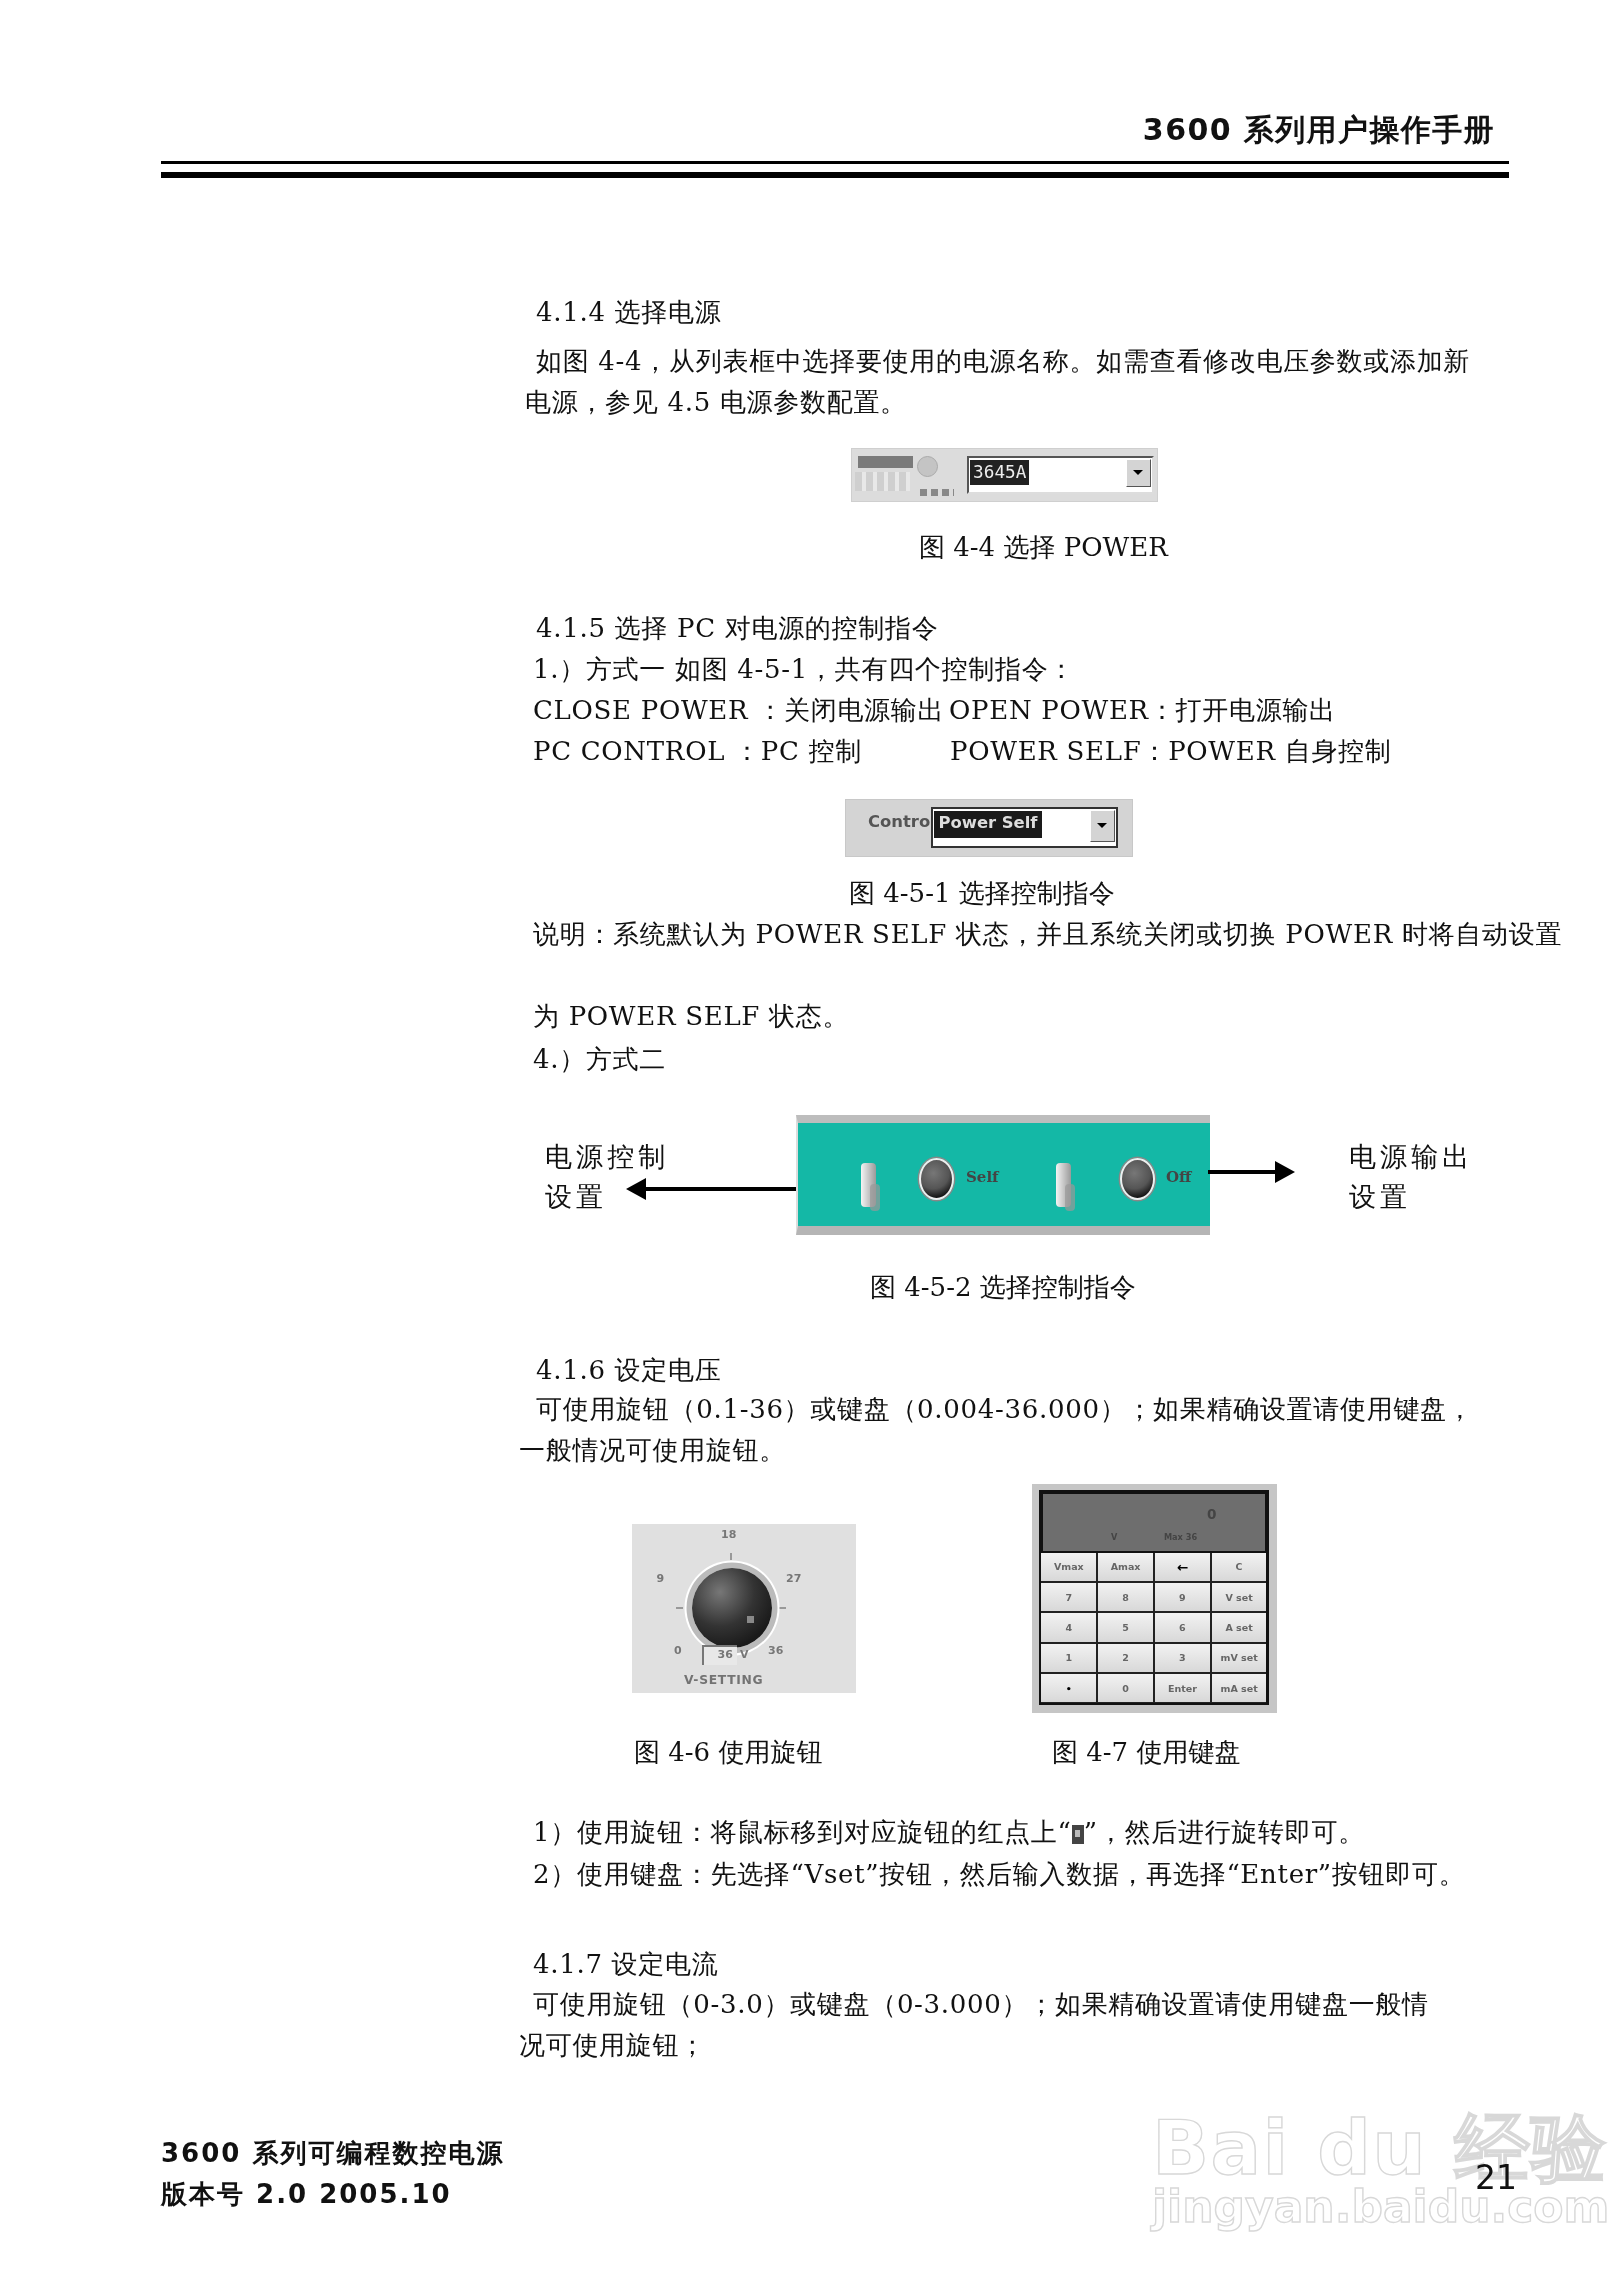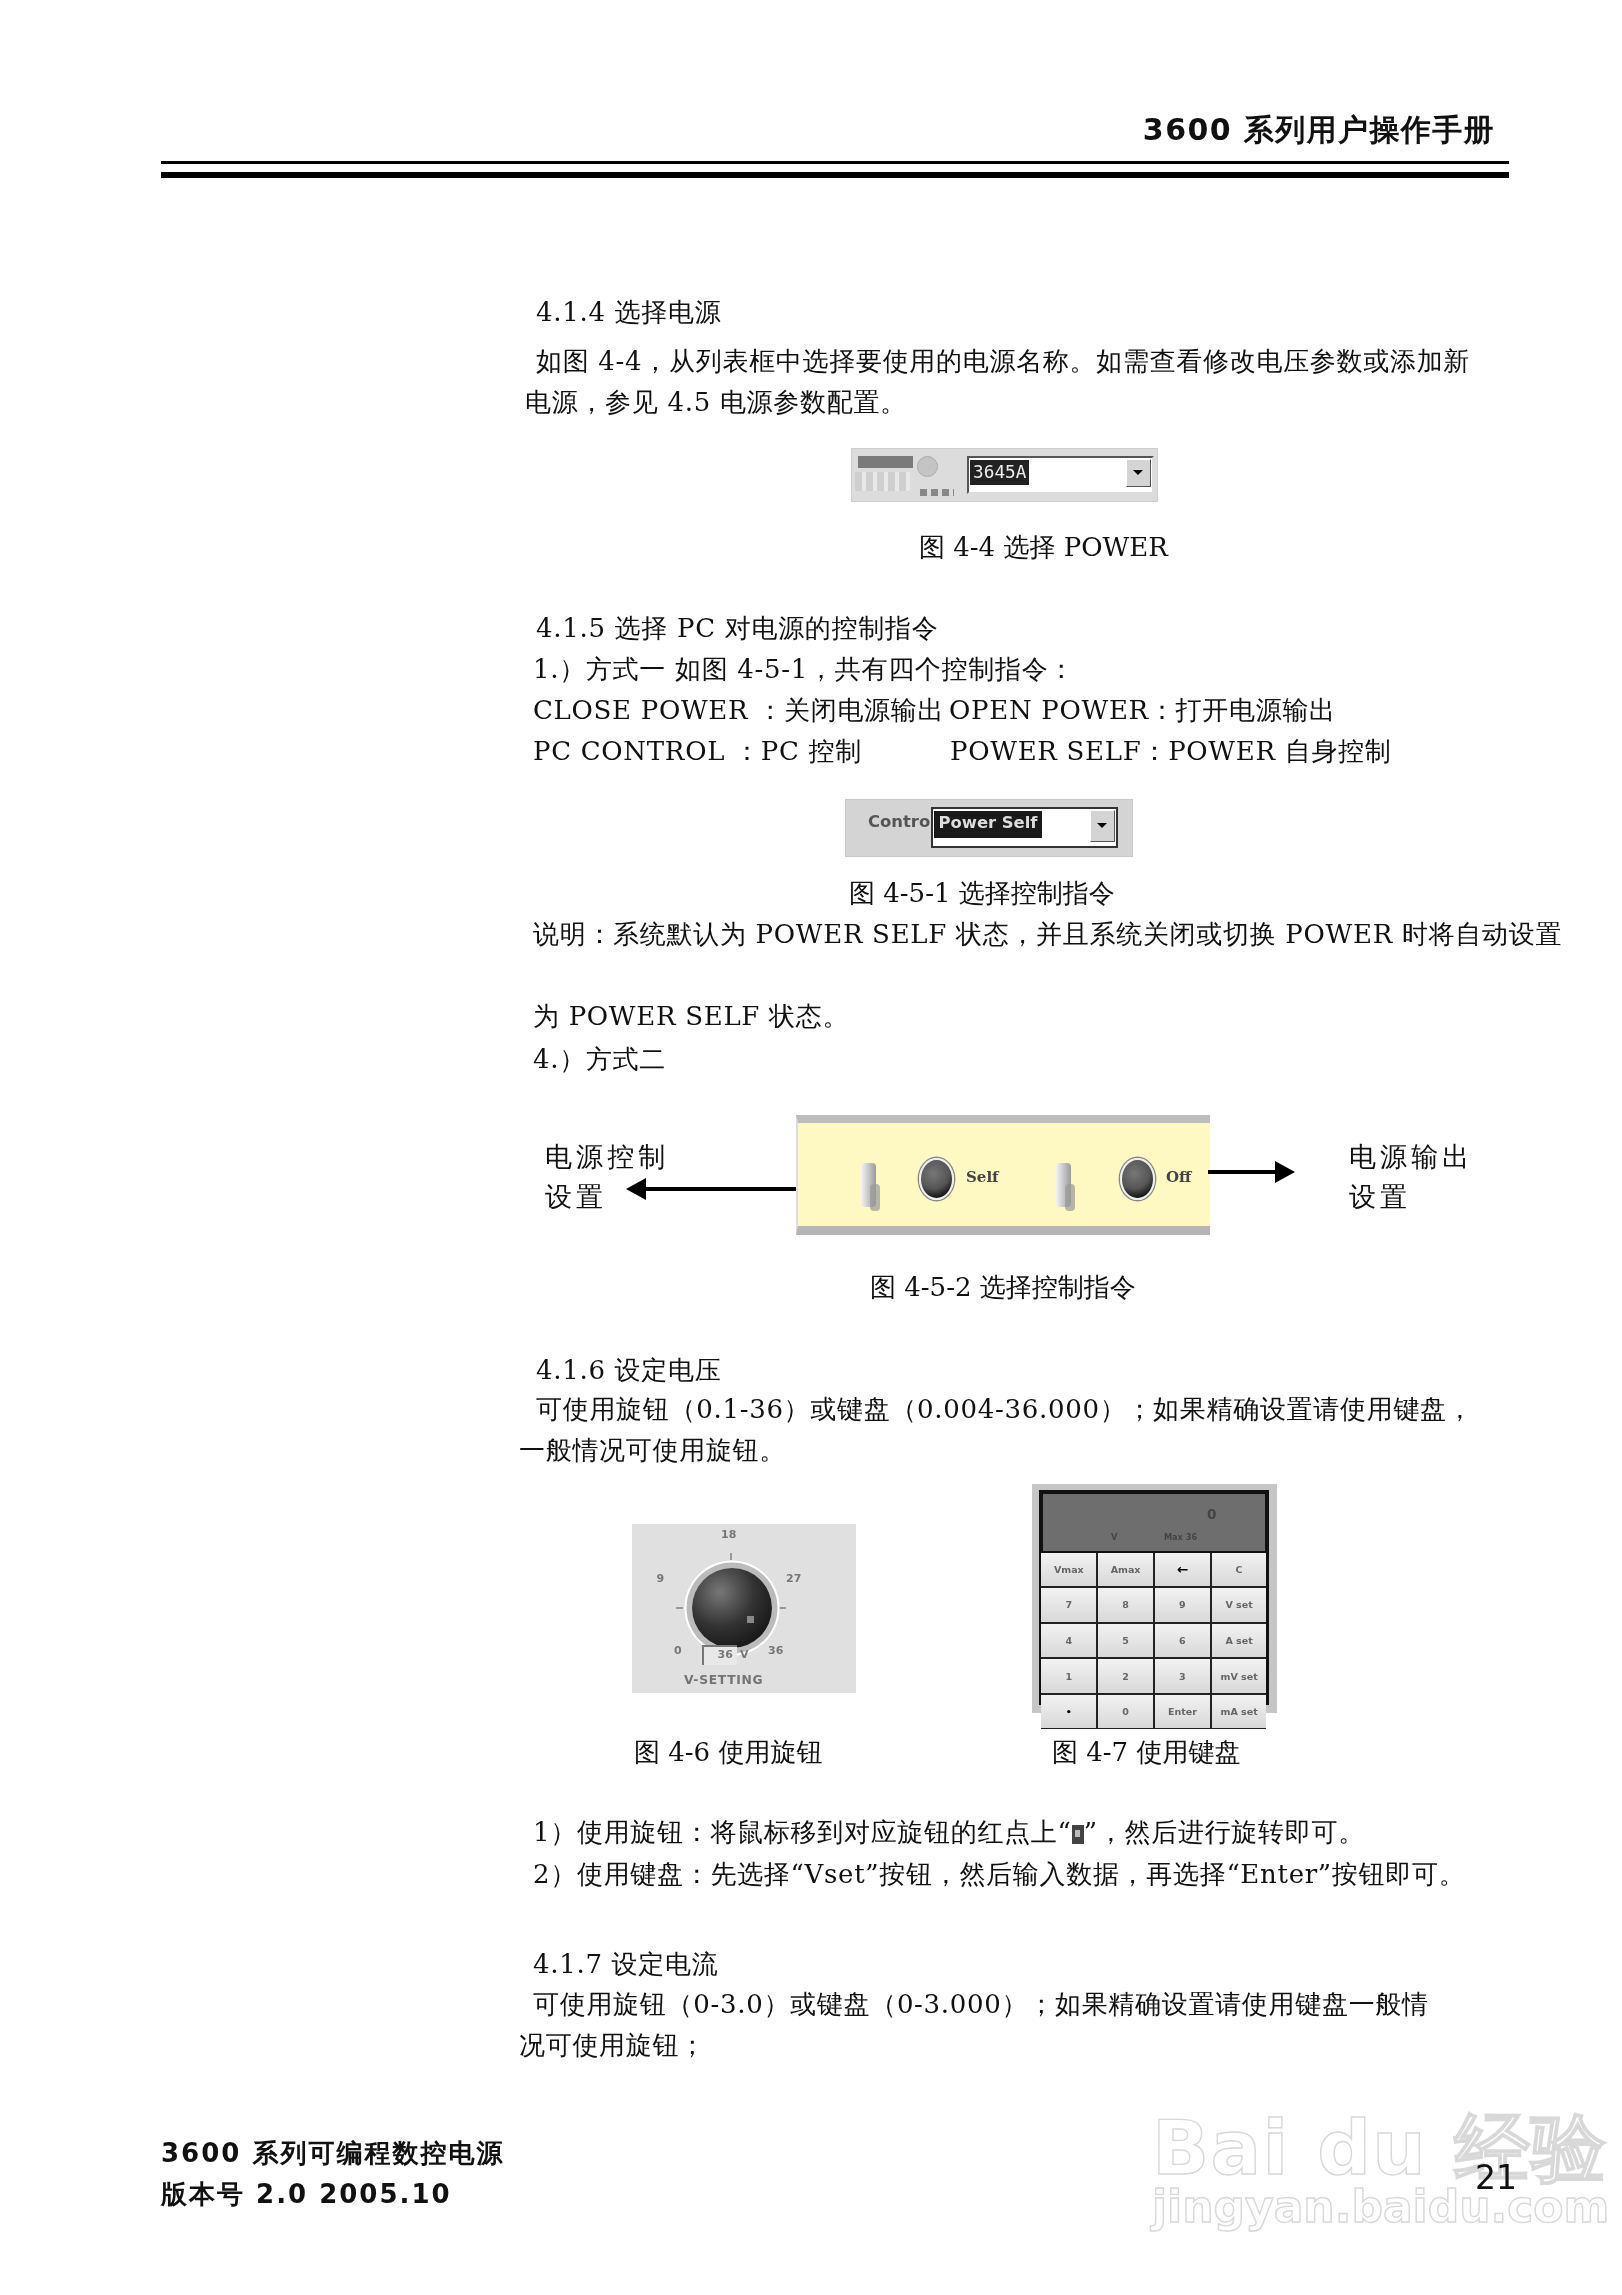--- a/index.html
+++ b/index.html
@@ -25,21 +25,21 @@
              font-family:"DejaVu Sans Mono","Liberation Mono",monospace; font-size:17.7px; line-height:24.5px; }
   .dd-btn { background:#d4d4d4; border:1.4px solid; border-color:#fff #555 #555 #fff; }
   .dd-arrow { width:0; height:0; border-left:5.5px solid transparent; border-right:5.5px solid transparent; border-top:5.5px solid #000; }
   
   .f451 { left:845px; top:799px; width:286px; height:56px; background:#d4d4d4; border:1.4px solid #c8c8c8; }
   .f451-lbl { left:22px; top:12.3px; font-family:"DejaVu Sans","Liberation Sans",sans-serif; font-size:16.4px; font-weight:bold; color:#555; }
   .f451-sel { left:85px; top:6.8px; width:183px; height:37px; background:#fff; border:2px solid #333; }
   .f451-val { left:1.4px; top:2.7px; height:27px; padding:0 4.1px; background:#1a1a1a; color:#ddd;
               font-family:"DejaVu Sans","Liberation Sans",sans-serif; font-size:16.4px; font-weight:bold; line-height:24.5px; }
   
-  .f452 { left:796px; top:1115px; width:414px; height:120px; background:#fef9c3;
+  .f452 { left:796px; top:1115px; width:414px; height:120px; background:#14b8a6;
           border-top:8.2px solid #bdbdbd; border-bottom:9.5px solid #b5b5b5; border-left:2px solid #ddd; box-sizing:border-box; }
   .toggle { width:15px; height:44px; background:linear-gradient(90deg,#f4f4f4,#9a9a9a); border-radius:4.1px; }
   .toggle-shadow { width:9.5px; height:27px; background:#999; border-radius:4.1px; opacity:.7; }
   .led { width:31px; height:38px; border-radius:50%; background:radial-gradient(circle at 40% 35%,#777 0,#555 50%,#111 80%); border:2px solid #eee; box-shadow:0 0 0 1.4px #888; }
   .led-lbl { font-family:"DejaVu Serif","Liberation Serif",serif; font-size:15px; font-weight:bold; color:#444; }
   .arrow-line { height:4.1px; background:#000; }
   .arrow-head-l { width:0; height:0; border-top:11px solid transparent; border-bottom:11px solid transparent; border-right:20.4px solid #000; }
   .arrow-head-r { width:0; height:0; border-top:11px solid transparent; border-bottom:11px solid transparent; border-left:20.4px solid #000; }
   .side-lbl { font-family:"DejaVu Sans","Liberation Sans",sans-serif; font-size:27px; line-height:40px; letter-spacing:4.1px; white-space:nowrap; }
   
@@ -49,21 +49,21 @@
           box-shadow:0 0 0 5.5px #bbb, 0 0 0 7.5px #fff; }
   .knob-dot { left:55px; top:48px; width:6.8px; height:6.8px; background:#888; }
   .dial-lbl { font-family:"DejaVu Sans","Liberation Sans",sans-serif; font-size:11px; font-weight:bold; color:#777; }
   .tick { width:6.8px; height:2px; background:#999; }
   .knob-field { left:70px; top:121px; width:33px; height:17.7px; border-left:2px solid #777; border-top:2px solid #777; background:#e8e8e8; }
   .vset-lbl { left:52px; top:149px; font-family:"DejaVu Sans","Liberation Sans",sans-serif; font-size:12.3px; font-weight:bold; color:#737373; letter-spacing:0.7px; }
   
   .f47 { left:1032px; top:1484px; width:245px; height:229px; background:#c6c6c6; }
   .kp-inner { left:6.8px; top:5.5px; width:230px; height:215px; background:#111; }
   .kp-lcd { left:4.1px; top:4.1px; width:222px; height:57px; background:#6e6e6e; }
-  .kp-grid { left:2.7px; top:63px; width:225px; height:176px; display:grid;
+  .kp-grid { left:2.7px; top:63px; width:225px; height:150px; display:grid;
              grid-template-columns:repeat(4,1fr); grid-template-rows:repeat(5,1fr); gap:2px; background:#222; }
   .kp-key { background:linear-gradient(#f2f2f2,#d8d8d8); display:flex; align-items:center; justify-content:center;
             font-family:"DejaVu Sans","Liberation Sans",sans-serif; font-size:9.5px; color:#666; font-weight:bold; }
   .red-dot { display:inline-block; width:12.3px; height:19px; background:#444; vertical-align:middle; position:relative; }
   .red-dot::after { content:""; position:absolute; left:3.4px; top:5.5px; width:5.5px; height:6.8px; background:#bbb; }
   .footer { font-family:"DejaVu Sans","Liberation Sans",sans-serif; font-size:26px; font-weight:bold; letter-spacing:2px; white-space:nowrap; }
   .wm { font-family:"DejaVu Sans","Liberation Sans",sans-serif; color:#fff; -webkit-text-stroke:1.4px #d8d8d8; font-weight:bold; }
   .pagenum { font-family:"DejaVu Sans","Liberation Sans",sans-serif; font-size:33px; }
 </style>
 </head>

